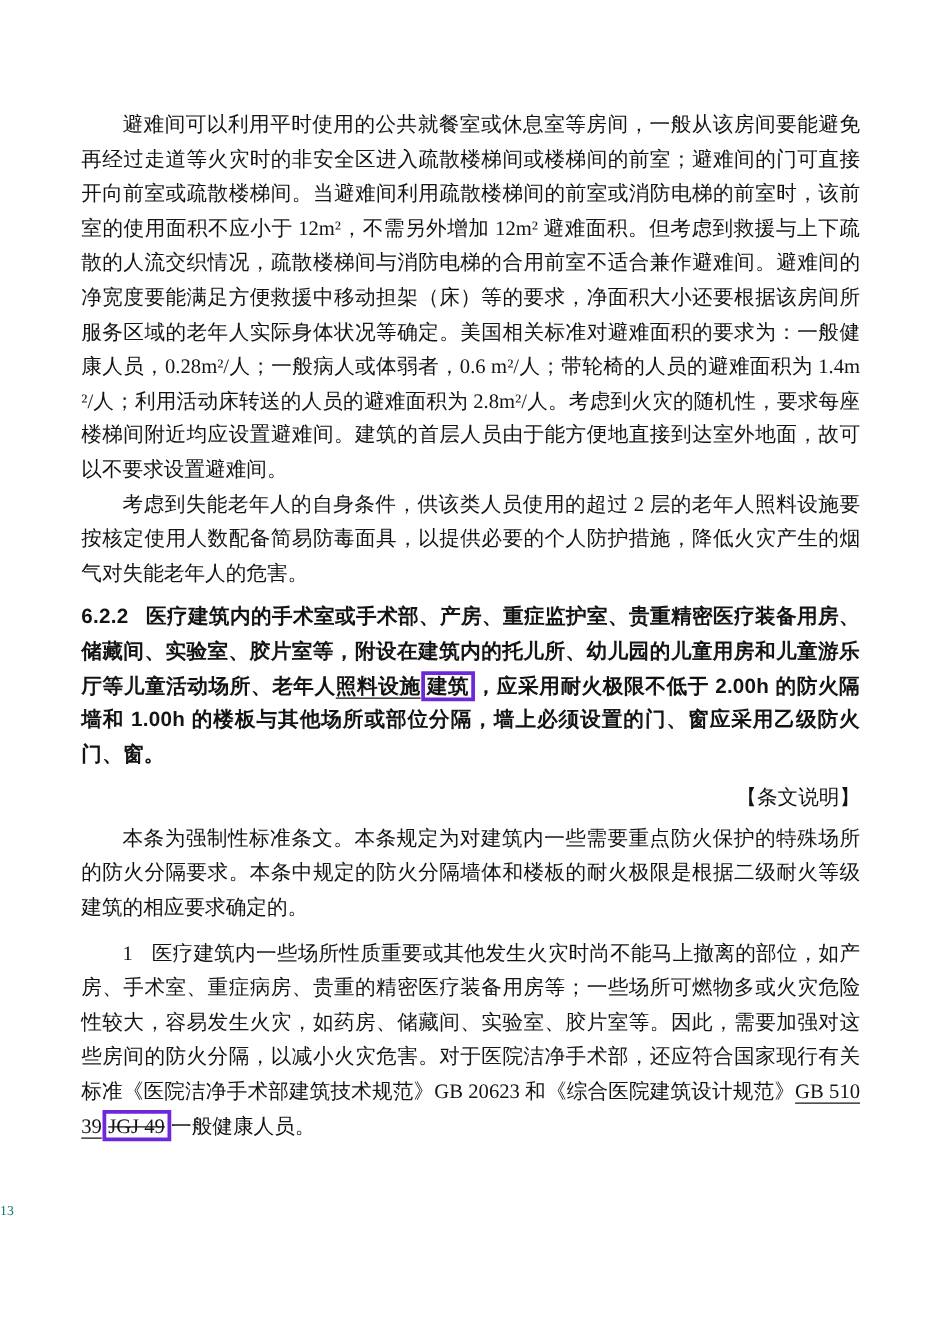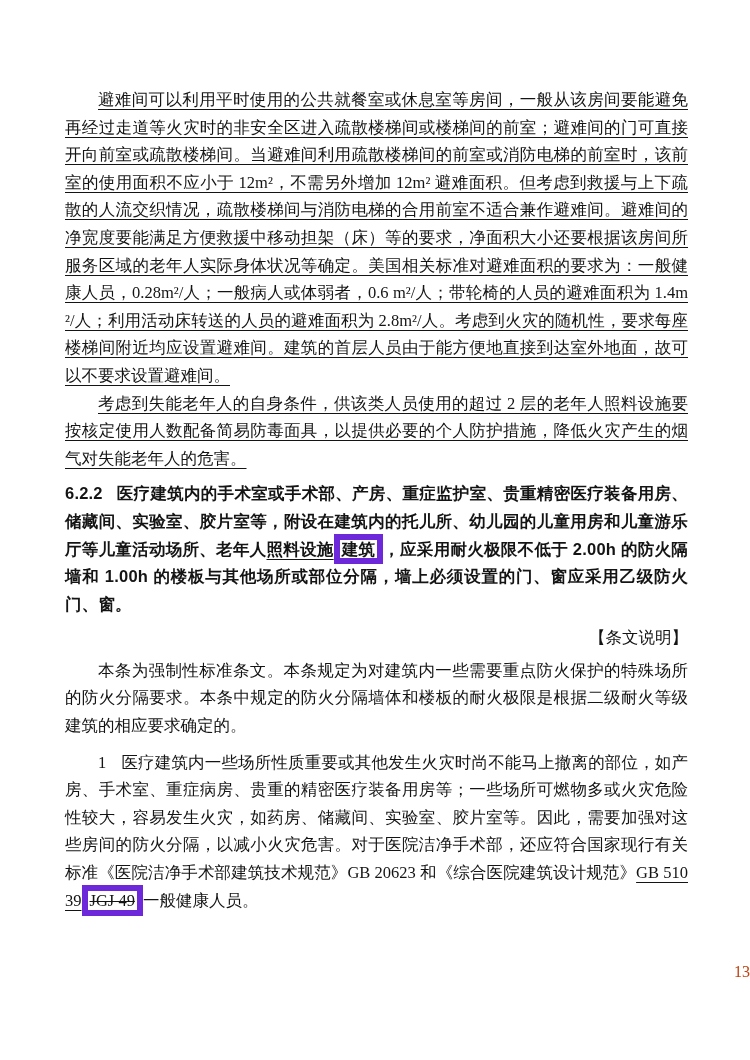--- a/index.html
+++ b/index.html
@@ -24,57 +24,56 @@
   p {
     margin: 0;
     font-size: 16.5px;
     line-height: 27.6px;
     text-align: justify;
     text-justify: inter-ideograph;
     word-break: break-all;
   }
   .indent { text-indent: 2em; }
   .revision {
-    text-decoration: underline;
     text-decoration-thickness: 1px;
     text-underline-offset: 4px;
   }
   .clause {
     margin-top: 8px;
     font-family: "Liberation Sans", "DejaVu Sans", sans-serif;
     font-weight: bold;
     letter-spacing: 0.2px;
   }
   .clause-num { margin-right: 14px; }
   .ins {
     text-decoration: underline;
     text-decoration-thickness: 1px;
     text-underline-offset: 4px;
   }
   .del-box {
-    border: 6px solid #6d28d9;
+    border: 3px solid #6d28d9;
     padding: 0 2px;
   }
   .del-box.strike { text-decoration: line-through; text-decoration-thickness: 1px; }
   .expl-label {
     margin-top: 6px;
     text-align: right;
   }
   .expl-body { margin-top: 5px; }
   .item-num { margin-right: 15px; }
   .item-para { margin-top: 9px; }
   .footer {
     position: absolute;
     left: 0;
     right: 0;
     top: 963px;
-    text-align: right;
-    font-size: 16px;
+    text-align: left;
+    font-size: 11px;
     font-family: "Liberation Serif", "DejaVu Serif", serif;
-    color: #c2410c;
+    color: #0f766e;
   }
 </style>
 </head>
 <body>
 
 <div class="page">
 
   <p class="indent revision">避难间可以利用平时使用的公共就餐室或休息室等房间，一般从该房间要能避免再经过走道等火灾时的非安全区进入疏散楼梯间或楼梯间的前室；避难间的门可直接开向前室或疏散楼梯间。当避难间利用疏散楼梯间的前室或消防电梯的前室时，该前室的使用面积不应小于 12m²，不需另外增加 12m² 避难面积。但考虑到救援与上下疏散的人流交织情况，疏散楼梯间与消防电梯的合用前室不适合兼作避难间。避难间的净宽度要能满足方便救援中移动担架（床）等的要求，净面积大小还要根据该房间所服务区域的老年人实际身体状况等确定。美国相关标准对避难面积的要求为：一般健康人员，0.28m²/人；一般病人或体弱者，0.6 m²/人；带轮椅的人员的避难面积为 1.4m²/人；利用活动床转送的人员的避难面积为 2.8m²/人。考虑到火灾的随机性，要求每座楼梯间附近均应设置避难间。建筑的首层人员由于能方便地直接到达室外地面，故可以不要求设置避难间。</p>
 
 

